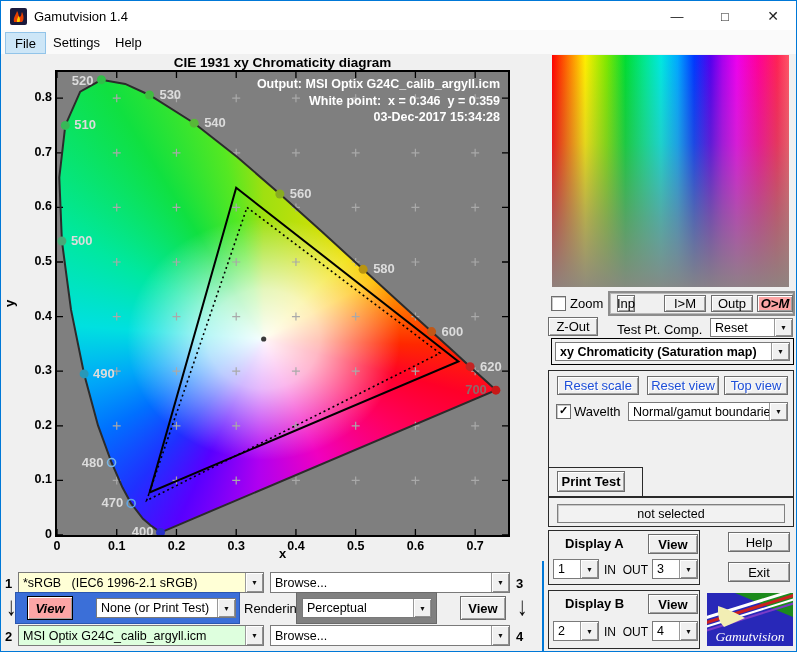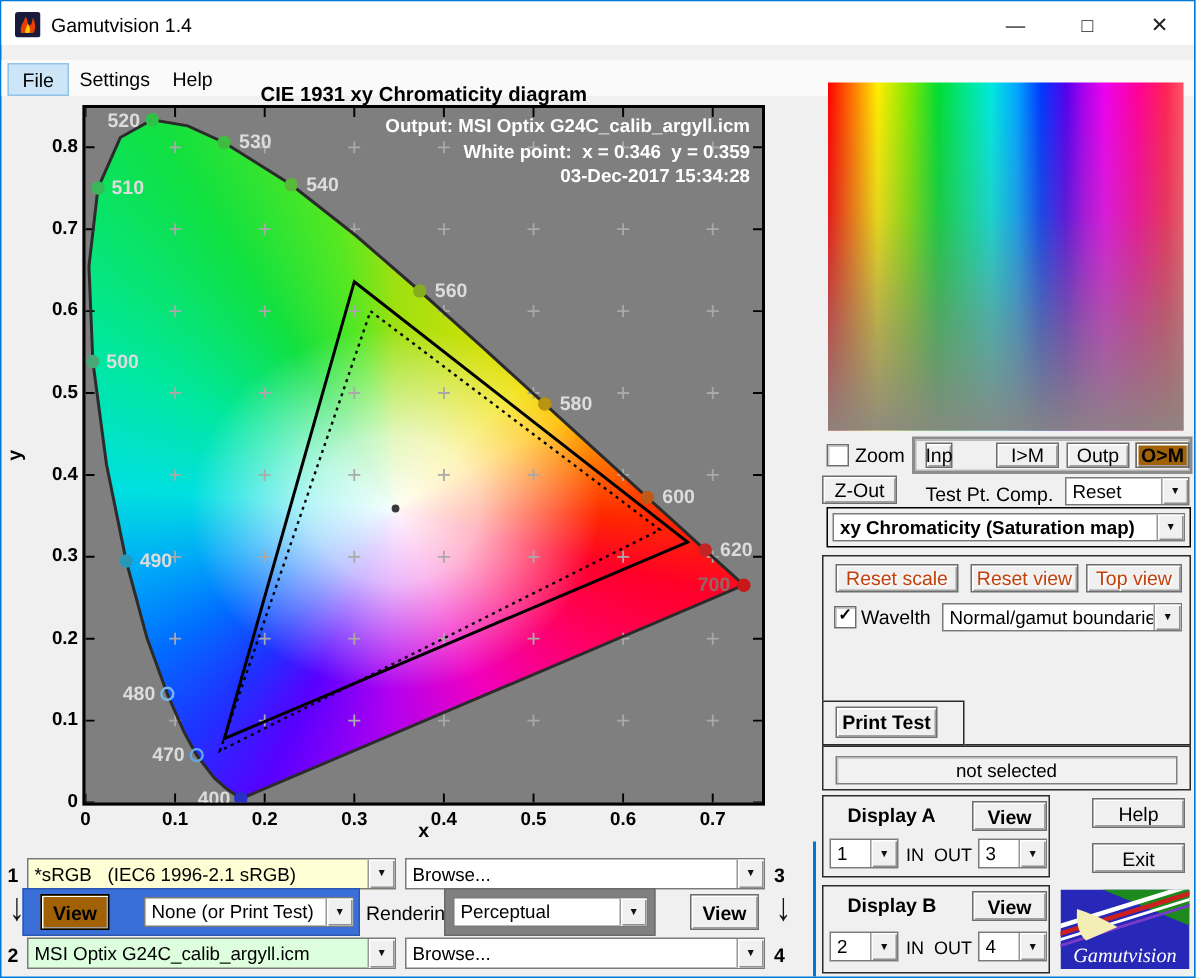--- a/index.html
+++ b/index.html
@@ -7,21 +7,21 @@
        font-family:"Liberation Sans",sans-serif;box-shadow:inset 0 0 0 1px #0078D7;}
   .abs{position:absolute;}
   
   #titlebar{left:1px;top:1px;width:795px;height:29px;background:#FFFFFF;}
   #app-icon{left:9px;top:7px;width:17px;height:17px;}
   #win-title{left:33px;top:8px;font-size:13px;color:#000;}
   .chrome-btn{top:1px;width:40px;height:28px;display:flex;align-items:center;justify-content:center;
               font-size:13px;color:#222;cursor:default;}
   #btn-min{left:656px;} #btn-max{left:704px;} #btn-close{left:752px;font-size:14px;}
   
-  #menubar{left:1px;top:40px;width:795px;height:24px;background:#FAFAFA;}
+  #menubar{left:1px;top:30px;width:795px;height:24px;background:#FAFAFA;}
   .menu-item{position:absolute;top:2px;height:20px;padding:0 9px;display:flex;align-items:center;
              font-size:13px;color:#000;}
   #menu-file{left:4px;background:#CDE6F7;border:1px solid #92C4E9;}
   #menu-settings{left:43px;} #menu-help{left:105px;}
   
   #plot-title{left:55px;top:55px;width:455px;text-align:center;font-size:13.5px;font-weight:bold;color:#000;}
   #plot{left:55px;top:70px;width:455px;height:467px;border:2px solid #000;box-sizing:border-box;background:#7F7F7F;}
   #horseshoe{position:absolute;left:0;top:0;width:451px;height:463px;
     background:
       radial-gradient(175px 155px at 45.8% 57.7%, rgba(255,255,255,0.97) 0%, rgba(255,255,255,0.72) 32%, rgba(255,255,255,0) 78%),
@@ -36,22 +36,22 @@
   .tick-label{position:absolute;font-size:12.5px;font-weight:bold;color:#000;}
   .xtl{width:34px;text-align:center;top:539px;}
   .ytl{width:32px;text-align:right;left:20px;}
   #xaxis-label{left:55px;top:546px;width:455px;text-align:center;font-weight:bold;font-size:13px;}
   #yaxis-label{left:6px;top:296px;font-weight:bold;font-size:13px;transform:rotate(-90deg);}
   
   .btn{position:absolute;background:#F0F0F0;border:1px solid #6E6E6E;box-sizing:border-box;
        box-shadow:inset 1px 1px 0 #FFF,inset -1px -1px 0 #A0A0A0;
        display:flex;align-items:center;justify-content:center;font-size:13px;color:#000;}
   .btn.bold{font-weight:bold;}
-  .btn.hl{background:#a16207;}
-  .btn.disabled{color:#c2410c;text-shadow:1px 1px 0 #FFF;}
+  .btn.hl{background:#fca5a5;font-style:italic;}
+  .btn.disabled{color:#1d4ed8;text-shadow:1px 1px 0 #FFF;}
   .combo{position:absolute;background:#FFF;border:1px solid #7A7A7A;box-sizing:border-box;
          display:flex;align-items:stretch;font-size:12.5px;color:#000;}
   .combo .txt{flex:1;display:flex;align-items:center;padding:0 4px;white-space:pre;overflow:hidden;}
   .combo .arrow{width:17px;background:#F0F0F0;border-left:1px solid #999;
          box-shadow:inset 1px 1px 0 #FFF,inset -1px -1px 0 #909090;
          display:flex;align-items:center;justify-content:center;}
   .combo .arrow::after{content:"▼";font-size:7px;color:#111;}
   .cb{position:absolute;width:13px;height:13px;background:#FFF;border:1px solid #6E6E6E;
       box-shadow:inset 1px 1px 0 #C8C8C8;font-size:11px;font-weight:bold;line-height:11px;text-align:center;color:#000;}
   .frame{position:absolute;border:1px solid #2A2A2A;box-sizing:border-box;}

